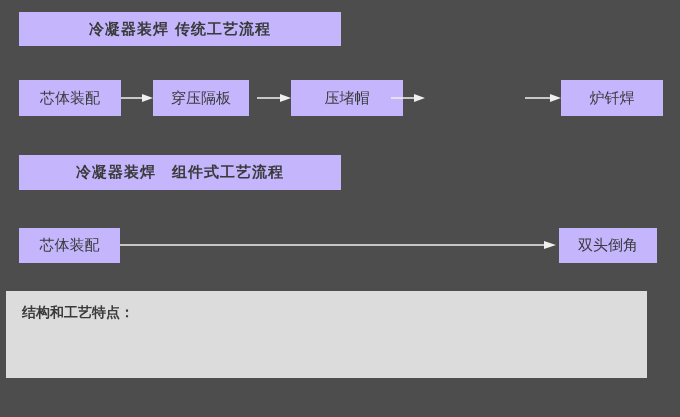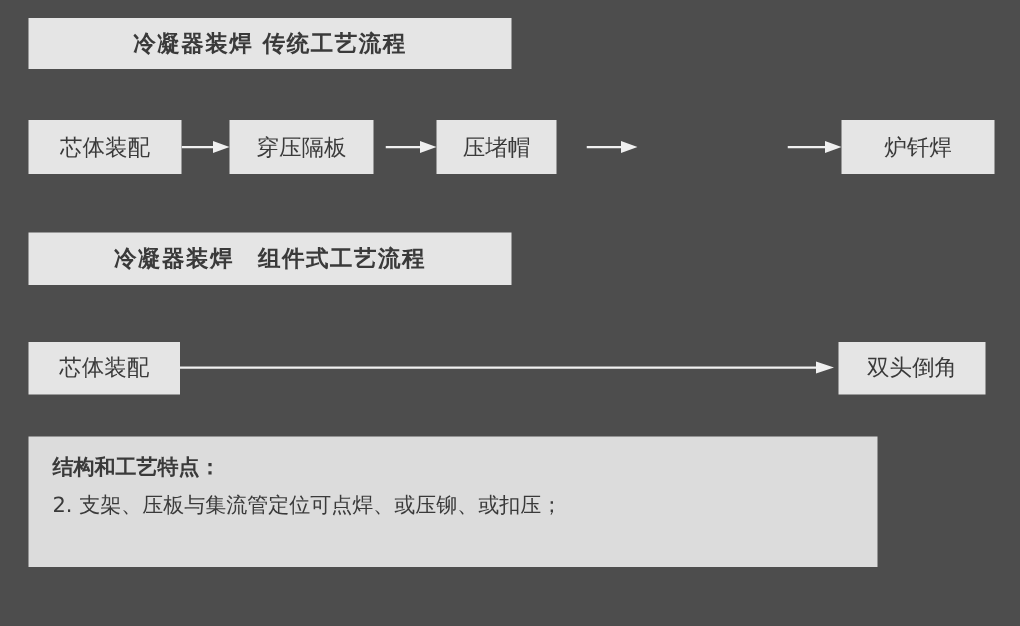--- a/index.html
+++ b/index.html
@@ -10,21 +10,21 @@
   .stage {
     position: relative;
     width: 680px;
     height: 417px;
     background: #4d4d4d;
     font-family: "DejaVu Sans", sans-serif;
     overflow: hidden;
   }
   .box {
     position: absolute;
-    background: #e5e5e5;
+    background: #c4b5fd;
     color: #3a3a3a;
     display: flex;
     align-items: center;
     justify-content: center;
     font-size: 15px;
     line-height: 1;
     box-sizing: border-box;
     white-space: nowrap;
   }
   .title-box {
@@ -36,23 +36,23 @@
   }
   .step-box {
     height: 36px;
   }
   .arrow {
     position: absolute;
     display: block;
   }
   .notes-box {
     position: absolute;
-    left: 19px;
+    left: 6px;
     top: 291px;
-    width: 566px;
+    width: 641px;
     height: 87px;
     background: #dcdcdc;
     color: #3a3a3a;
     box-sizing: border-box;
     padding: 9px 16px;
     font-size: 14px;
     line-height: 25px;
   }
   .notes-heading {
     font-weight: bold;
@@ -72,21 +72,21 @@
     <polygon points="21,2 32,6 21,10" fill="#f0f0f0"></polygon>
   </svg>
 
   <div class="box step-box" style="left:153px; top:80px; width:96px;">穿压隔板</div>
 
   <svg class="arrow" style="left:257px; top:92px;" width="34" height="12">
     <line x1="0" y1="6" x2="23" y2="6" stroke="#f0f0f0" stroke-width="1.5"></line>
     <polygon points="23,2 34,6 23,10" fill="#f0f0f0"></polygon>
   </svg>
 
-  <div class="box step-box" style="left:291px; top:80px; width:80px;">压堵帽</div>
+  <div class="box step-box" style="left:291px; top:80px; width:112px;">压堵帽</div>
 
   <svg class="arrow" style="left:391px; top:92px;" width="34" height="12">
     <line x1="0" y1="6" x2="23" y2="6" stroke="#f0f0f0" stroke-width="1.5"></line>
     <polygon points="23,2 34,6 23,10" fill="#f0f0f0"></polygon>
   </svg>
 
 
   <svg class="arrow" style="left:525px; top:92px;" width="36" height="12">
     <line x1="0" y1="6" x2="25" y2="6" stroke="#f0f0f0" stroke-width="1.5"></line>
     <polygon points="25,2 36,6 25,10" fill="#f0f0f0"></polygon>
@@ -100,16 +100,15 @@
 
   <svg class="arrow" style="left:120px; top:239px;" width="436" height="12">
     <line x1="0" y1="6" x2="424" y2="6" stroke="#f0f0f0" stroke-width="1.5"></line>
     <polygon points="424,2 436,6 424,10" fill="#f0f0f0"></polygon>
   </svg>
 
   <div class="box step-box" style="left:559px; top:228px; width:98px; height:35px;">双头倒角</div>
 
   <div class="notes-box">
     <div class="notes-heading">结构和工艺特点：</div>
-    <div class="notes-item">2. 支架、压板与集流管定位可点焊、或压铆、或扣压；</div>
   </div>
 
 </div>
 
 </body></html>

